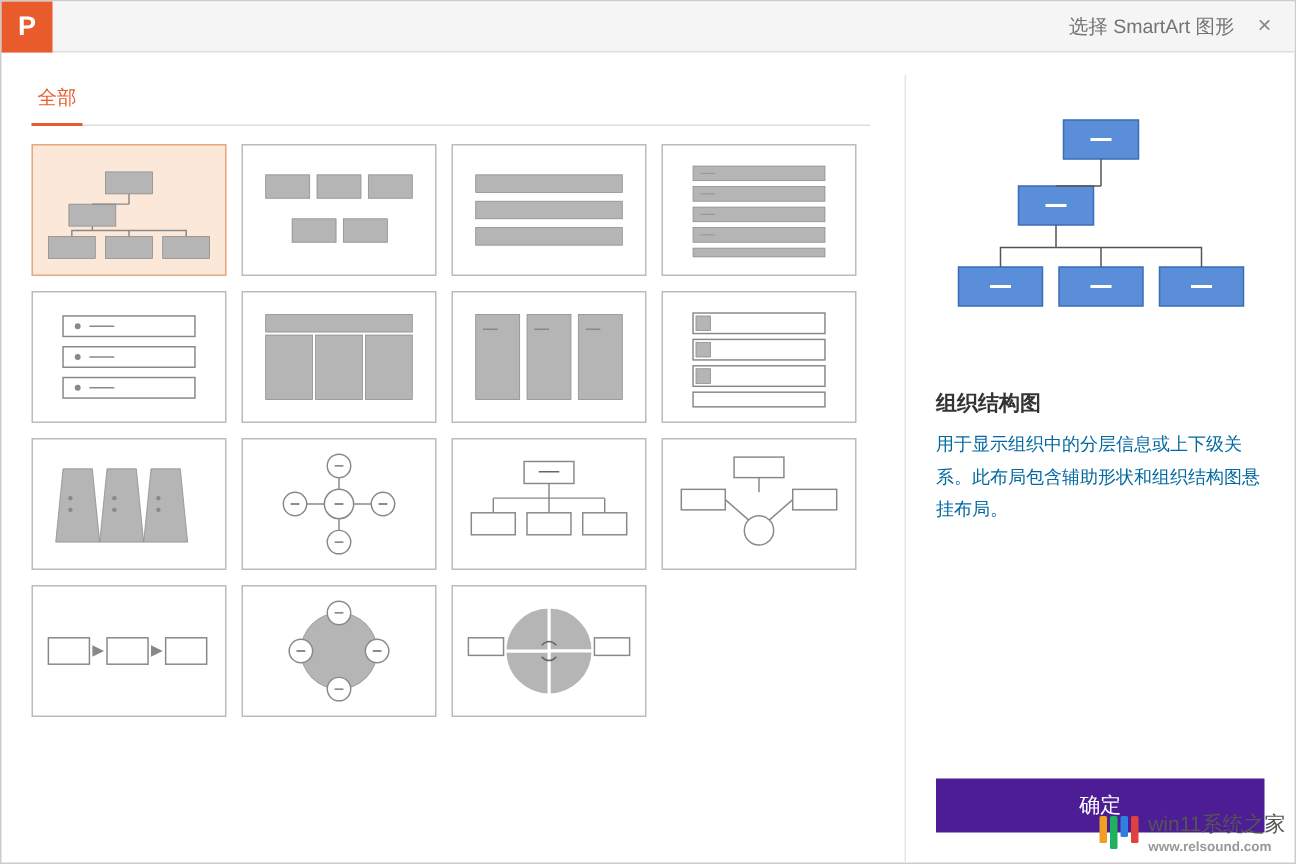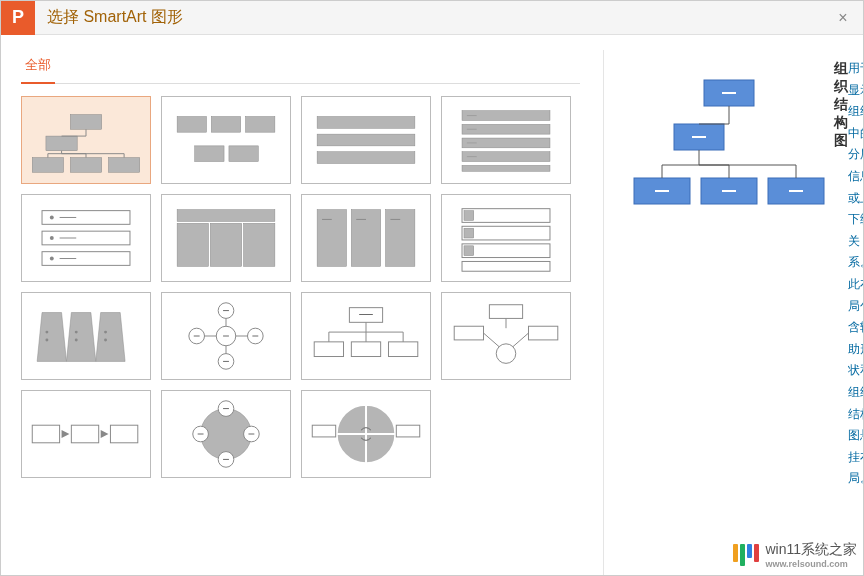--- a/index.html
+++ b/index.html
@@ -1,30 +1,30 @@
 <!DOCTYPE html>
 <html><head>
   <meta charset="utf-8">
   <style>
     * { margin: 0; padding: 0; box-sizing: border-box; }
     body { font-family: "Microsoft YaHei", sans-serif; background: #fff; width: 864px; height: 576px; overflow: hidden; }
     .window { width: 864px; height: 576px; border: 1px solid #ccc; position: relative; display: flex; flex-direction: column; }
     .titlebar { height: 34px; background: #f5f5f5; display: flex; align-items: center; border-bottom: 1px solid #e0e0e0; }
     .app-icon { width: 34px; height: 34px; background: #e95b2b; color: #fff; display: flex; align-items: center; justify-content: center; font-size: 18px; font-weight: bold; }
-    .title-text { margin-left: 12px; font-size: 16px; color: #a16207; flex: 1; }
+    .title-text { margin-left: 12px; font-size: 13px; color: #737373; flex: 1; text-align: right; }
     .close-btn { width: 40px; height: 34px; display: flex; align-items: center; justify-content: center; font-size: 16px; color: #888; cursor: pointer; }
     .content { flex: 1; display: flex; padding: 15px 20px 0 20px; gap: 23px; overflow: hidden; }
     .left-pane { flex: 1; display: flex; flex-direction: column; }
     .tabs { display: flex; border-bottom: 1px solid #ddd; margin-bottom: 12px; }
     .tab { padding: 6px 4px 8px; font-size: 13px; color: #e95b2b; border-bottom: 2px solid #e95b2b; margin-bottom: -1px; cursor: pointer; }
     .grid { display: grid; grid-template-columns: repeat(4, 130px); gap: 10px 10px; align-content: start; }
     .thumb { width: 130px; height: 88px; border: 1px solid #bbb; cursor: pointer; background: #fff; display: flex; align-items: center; justify-content: center; position: relative; }
     .thumb.selected { border: 1px solid #e9a77f; background: #fbe8d9; }
     .thumb svg { width: 100%; height: 100%; }
-    .right-pane { width: 240px; border-left: 1px solid #e5e5e5; padding-left: 20px; display: flex; }
+    .right-pane { width: 240px; border-left: 1px solid #e5e5e5; padding-left: 20px; display: flex; flex-direction: column; }
     .preview { height: 200px; display: flex; align-items: center; justify-content: center; }
     .preview svg { width: 210px; height: 160px; }
     .info-title { font-size: 14px; font-weight: bold; color: #333; margin-top: 10px; }
     .info-desc { font-size: 12px; color: #0369a1; line-height: 1.8; margin-top: 8px; }
     .footer { margin-top: auto; padding-bottom: 20px; }
     .ok-btn { width: 100%; height: 36px; background: #4c1d95; color: #fff; border: none; font-size: 14px; cursor: pointer; }
     .watermark { position: absolute; right: 6px; bottom: 6px; display: flex; align-items: center; font-size: 14px; color: #555; padding-left: 44px; }
     .wm-bars { display: flex; gap: 2px; margin-right: 6px; }
     .wm-bar { width: 5px; border-radius: 1px; }
     .wm-sub { font-size: 9px; color: #999; font-weight: bold; }

